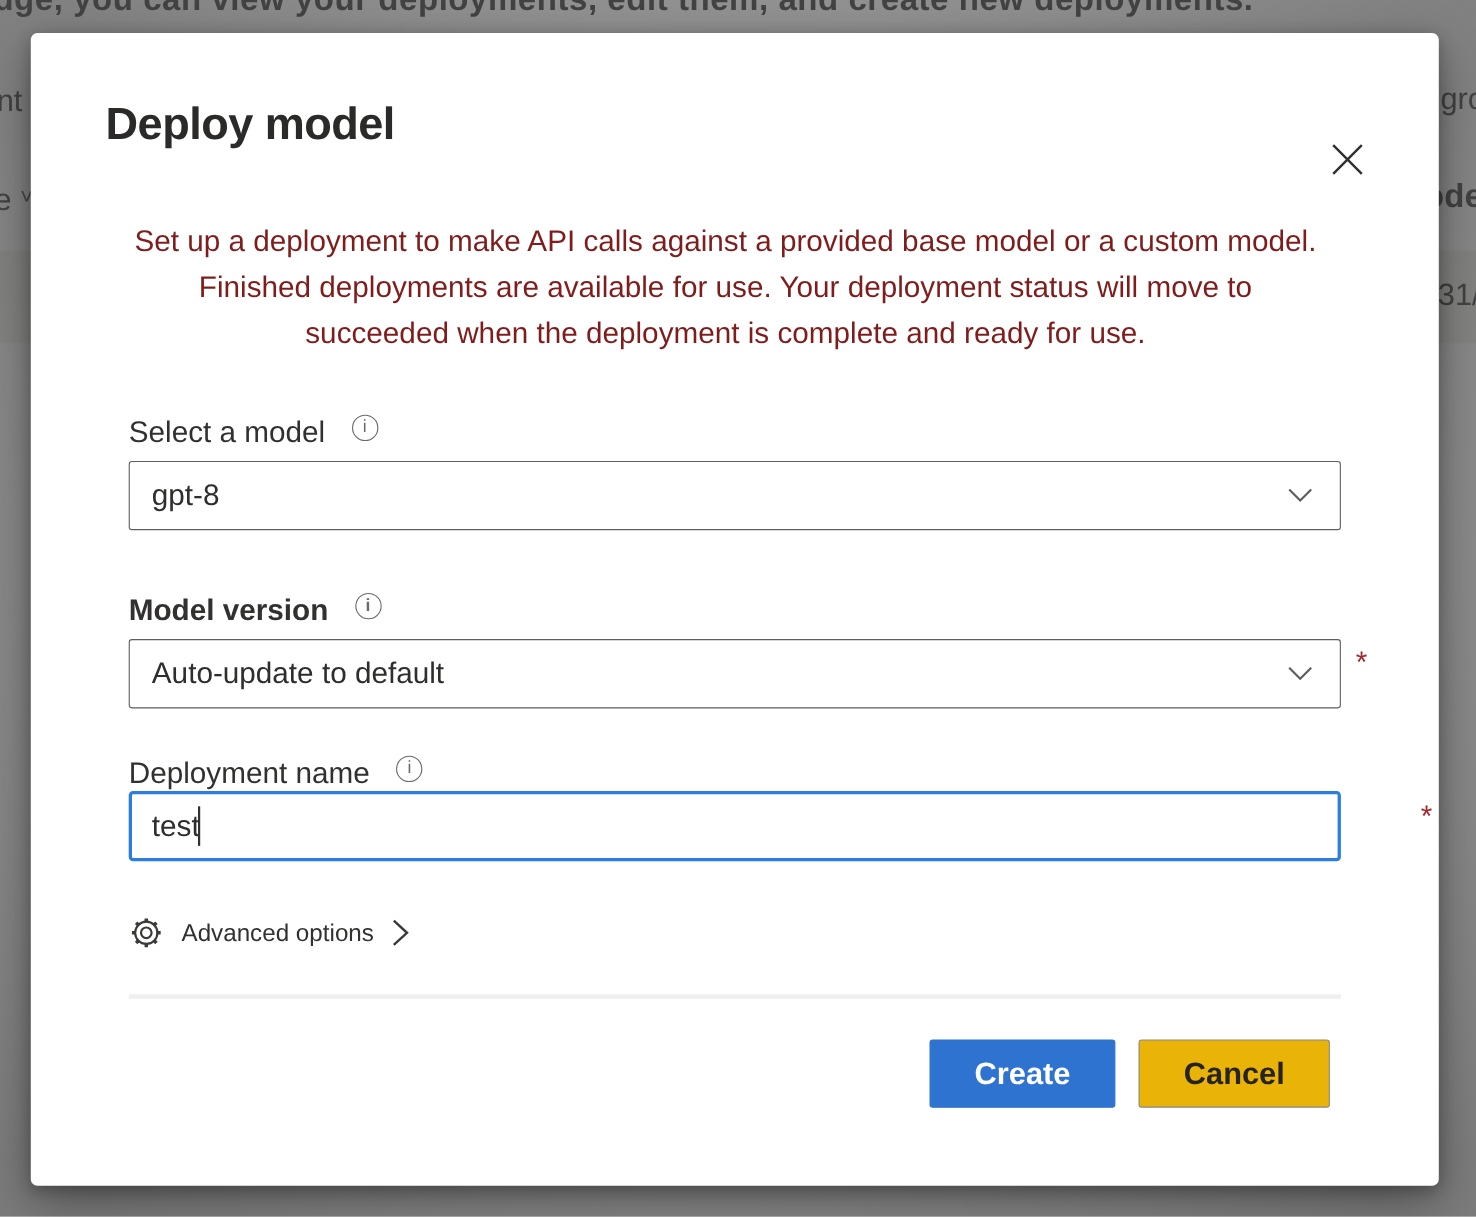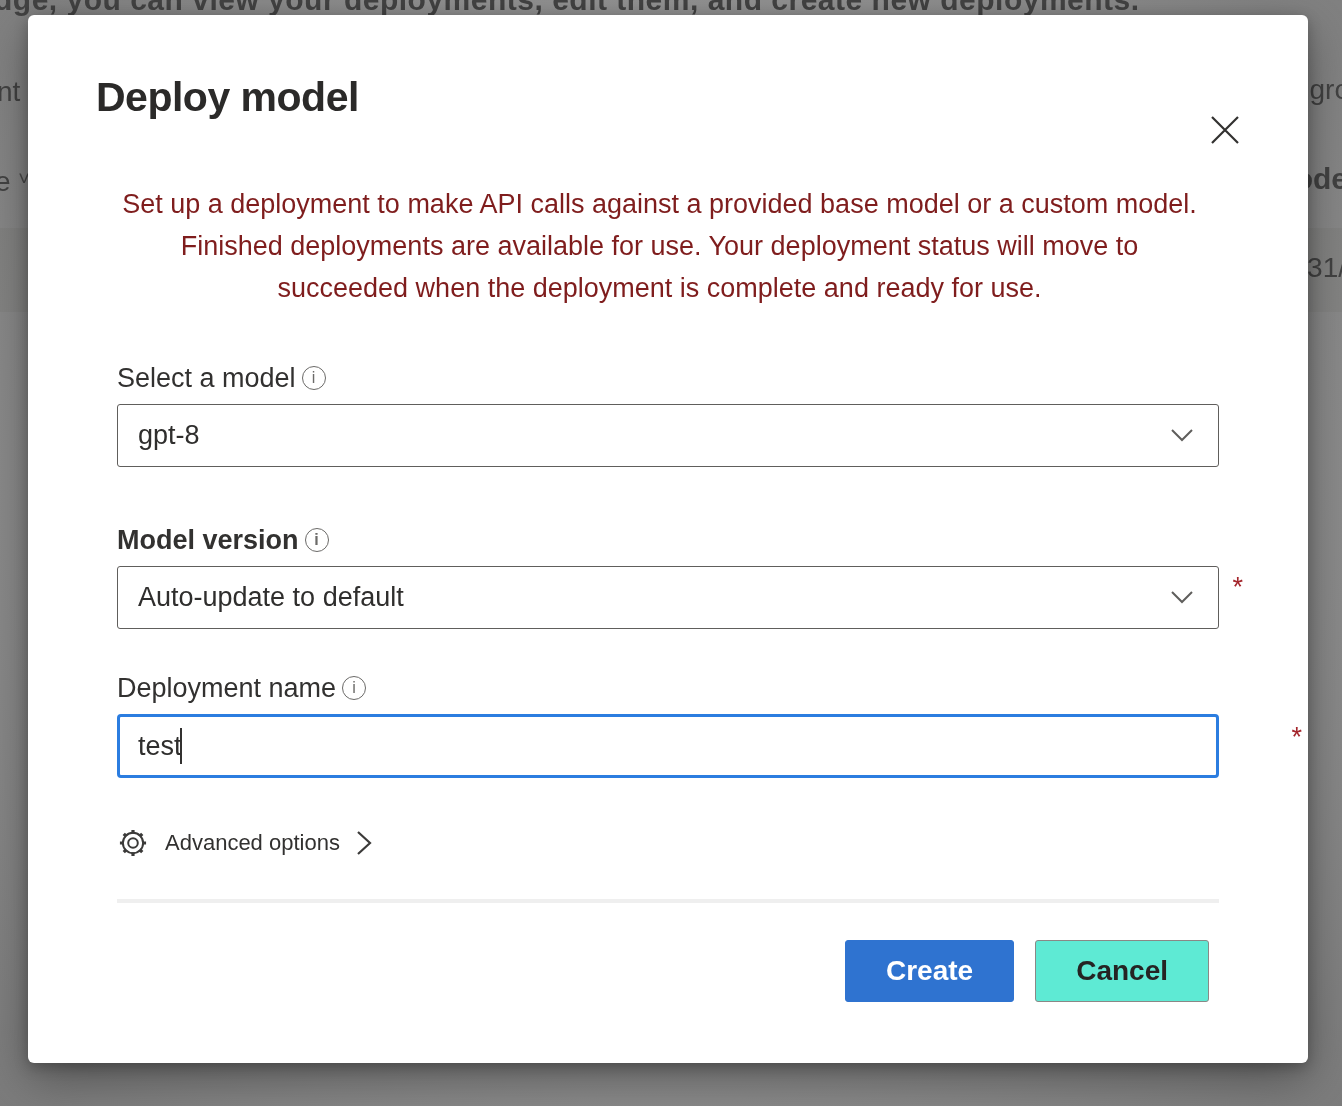--- a/index.html
+++ b/index.html
@@ -26,41 +26,41 @@
   .bg-top-text { left:-6px; top:-17px; font-size:30px; font-weight:600; letter-spacing:0.5px; }
   .bg-left-1 { left:-3px; top:76px; }
   .bg-left-2 { left:-5px; top:166px; }
   .bg-left-2 .caret { font-size:20px; vertical-align:6px; color:#4a4a4a; }
   .bg-right-1 { right:-8px; top:74px; }
   .bg-right-2 { right:-6px; top:162px; font-weight:700; font-size:30px; }
   .bg-right-3 { right:-4px; top:252px; }
 
   
   .dialog {
-    position:absolute; left:28px; top:15px; width:1280px; height:1048px;
+    position:absolute; left:28px; top:30px; width:1280px; height:1048px;
     background:#ffffff; border-radius:6px;
     box-shadow:0 16px 50px rgba(0,0,0,0.38), 0 4px 14px rgba(0,0,0,0.25);
   }
   .dialog-title {
     margin:56px 68px 0; font-size:41px; font-weight:600;
     color:#2b2a29; letter-spacing:-0.5px; line-height:52px;
   }
   .close-btn {
     position:absolute; top:94px; right:62px; width:42px; height:42px;
     background:none; border:none; cursor:pointer;
     display:flex; align-items:center; justify-content:center;
   }
   .desc {
     margin:60px 89px 0; width:1085px;
     font-size:27px; line-height:42px; color:#7f1d1d;text-align:center;
   }
   .content { margin:0 89px; }
 
   .field-label {
-    display:flex; align-items:center; gap:6px;
+    display:flex; align-items:flex-start; gap:24px;
     font-size:27px; color:#323130; line-height:32px;
   }
   .lbl-1 { margin-top:53px; }
   .lbl-2 { margin-top:57px;font-weight:bold; }
   .lbl-3 { margin-top:43px; }
   .info-icon {
     width:24px; height:24px; border:1.6px solid #6b6a68; border-radius:50%;
     color:#6b6a68; font-size:16px; line-height:21px; text-align:center;
     font-style:normal; display:inline-block; cursor:default;
   }
@@ -72,21 +72,21 @@
     display:flex; align-items:center; padding:0 24px 0 20px;
     font-size:27px; color:#2f2e2d; cursor:pointer;
   }
   .combo .value { flex:1; }
   .required {
     position:absolute; right:-24px; top:8px;
     color:#a4262c; font-size:27px; line-height:27px;
   }
   .req-name { top:10px; }
 
-  .text-input-wrap { margin-top:10px; position:relative; width:1161px; height:64px; }
+  .text-input-wrap { position:relative; width:1161px; height:64px; }
   .text-input {
     width:1102px; height:64px;
     border:3px solid #2b7de0; border-radius:4px;
     padding:0 18px; font-size:27px; color:#2f2e2d;
     font-family:"Liberation Sans", sans-serif; outline:none; background:#fff;
   }
   .caret-bar {
     position:absolute; left:63px; top:14px; width:2px; height:36px;
     background:#323130; animation:blink 1s steps(1) infinite;
   }
@@ -102,21 +102,21 @@
   .btn-row {
     margin-top:37px; width:1102px; display:flex; justify-content:flex-end;
     align-items:flex-end; gap:21px; padding-right:10px;
   }
   .btn {
     height:62px; min-width:166px; padding:0 40px;
     font-family:"Liberation Sans", sans-serif;
     font-size:28px; font-weight:600; border-radius:3px; cursor:pointer;
   }
   .btn-primary { background:#2f73d0; border:1px solid #2f73d0; color:#ffffff; }
-  .btn-secondary { background:#5eead4; border:1px solid #8a8886; color:#252423; }
+  .btn-secondary { background:#eab308; border:1px solid #8a8886; color:#252423; }
 </style>
 </head>
 <body>
 
 <div class="backdrop">
   <div class="bg-band"></div>
   <div class="bg-frag bg-top-text">dge, you can view your deployments, edit them, and create new deployments.</div>
   <div class="bg-frag bg-left-1">nt</div>
   <div class="bg-frag bg-left-2"><span>e</span> <span class="caret">˅</span></div>
   <div class="bg-frag bg-right-1">gro</div>

